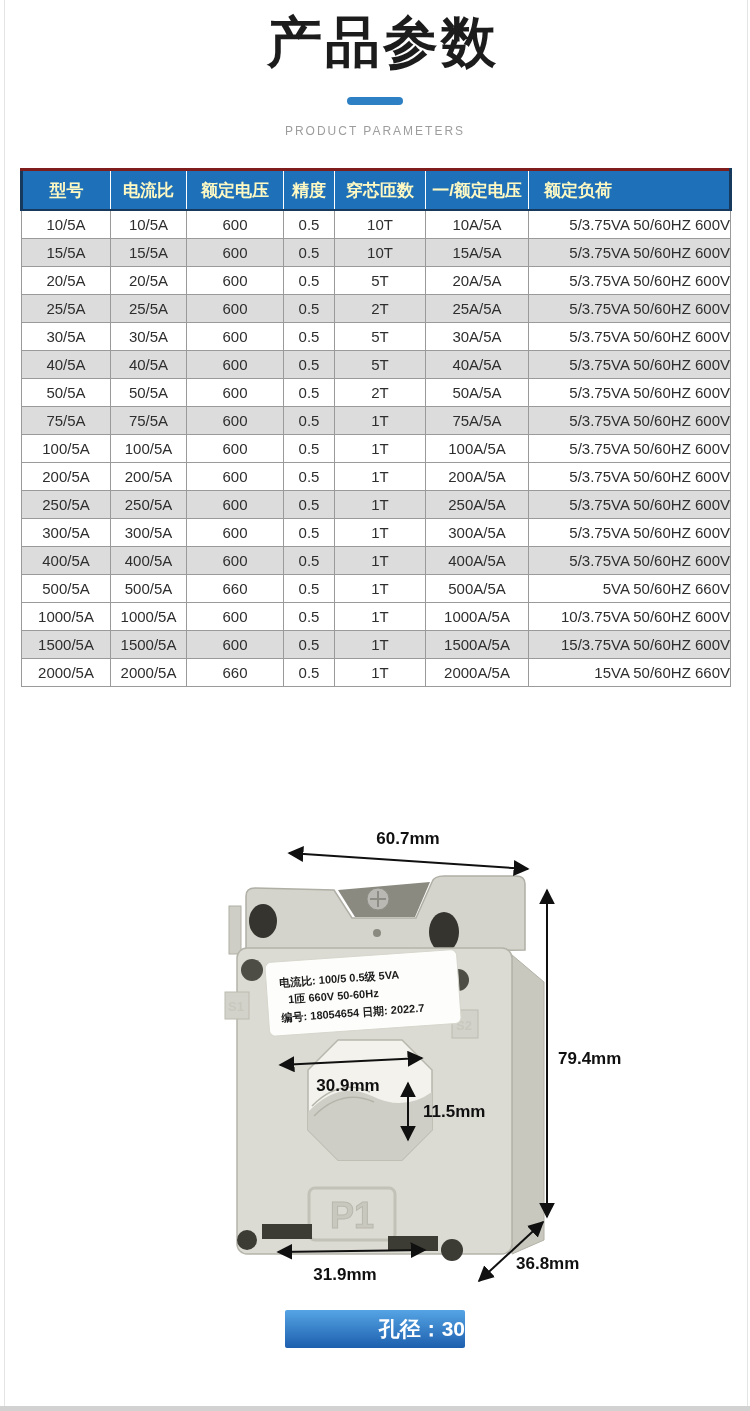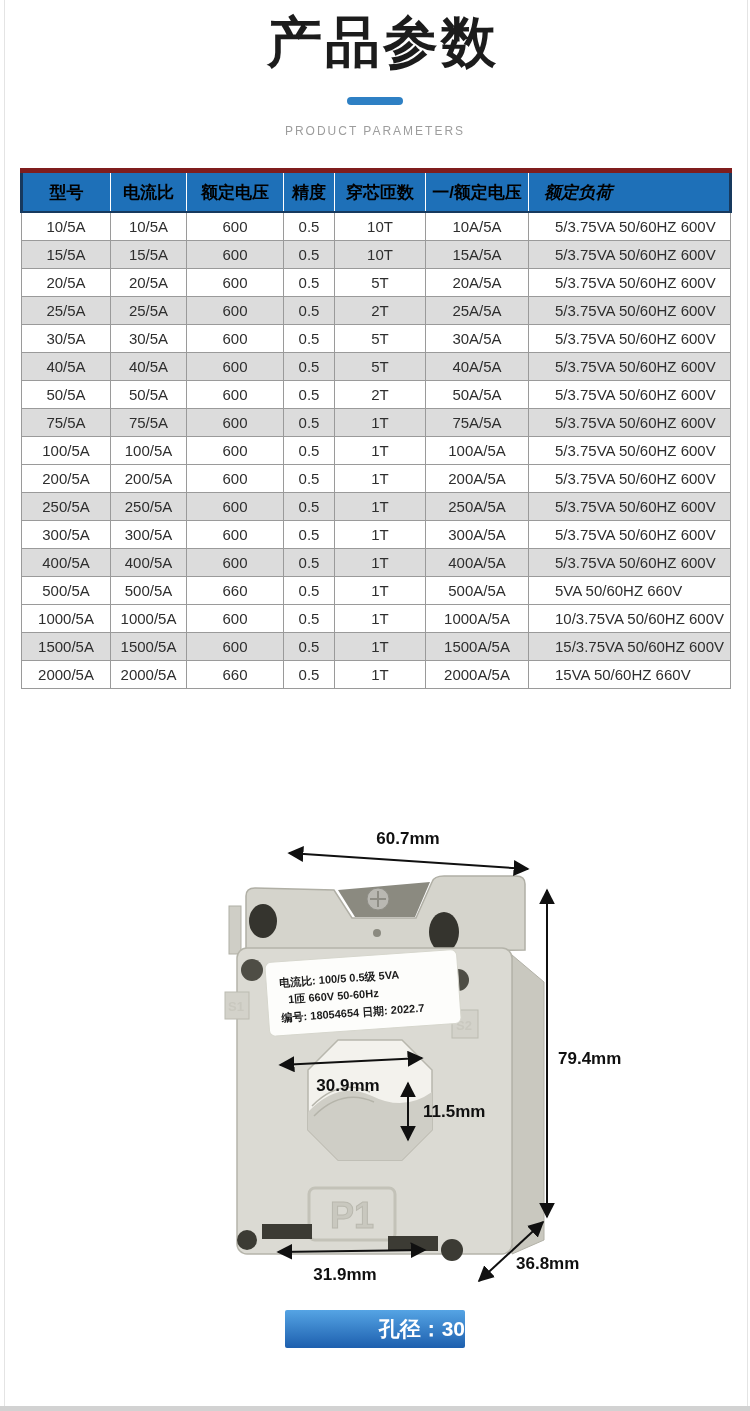--- a/index.html
+++ b/index.html
@@ -23,32 +23,32 @@
   }
   .page-subtitle{
     position:absolute;top:124px;left:0;width:750px;text-align:center;
     font-size:12px;color:#9d9d9d;letter-spacing:2px;
   }
 
   
   .table-wrap{position:absolute;top:168px;left:20px;width:709px;}
   table.spec{border-collapse:collapse;width:709px;table-layout:fixed;}
   table.spec thead th{
-    background:#1e70b8;color:#000000;font-size:17px;font-weight:700;
+    background:#1e70b8;color:#fef9c3;font-size:17px;font-weight:700;
     height:38px;border-left:1px solid #ffffff;
-    border-top:5px solid #7f1d1d;border-bottom:2px solid #17395e;
+    border-top:3px solid #7f1d1d;border-bottom:2px solid #17395e;
     text-align:center;padding:0;
   }
   table.spec thead th:first-child{border-left:3px solid #17395e;}
-  table.spec thead th:last-child{border-right:3px solid #17395e;text-align:left;padding-left:15px;font-style:italic;}
+  table.spec thead th:last-child{border-right:3px solid #17395e;text-align:left;padding-left:15px;}
   table.spec tbody td{
     border:1px solid #9a9a9a;height:27px;font-size:15px;color:#2e2e2e;
     text-align:center;padding:0;white-space:nowrap;overflow:hidden;
   }
-  table.spec tbody td:last-child{text-align:left;padding-left:26px;}
+  table.spec tbody td:last-child{text-align:right;padding-left:26px;}
   table.spec tbody tr.striped td{background:#dcdcdc;}
 
   
   .figure-svg{position:absolute;top:820px;left:0;}
   .dim-text{font-size:17px;font-weight:700;fill:#101010;font-family:"Liberation Sans",sans-serif;}
   .dim-line{stroke:#101010;stroke-width:2;fill:none;}
   .label-text{font-size:11px;font-weight:700;fill:#1b1b1b;font-family:"Liberation Sans",sans-serif;}
   .emboss{fill:#c9c8bf;font-weight:700;font-family:"Liberation Sans",sans-serif;}
 
   

